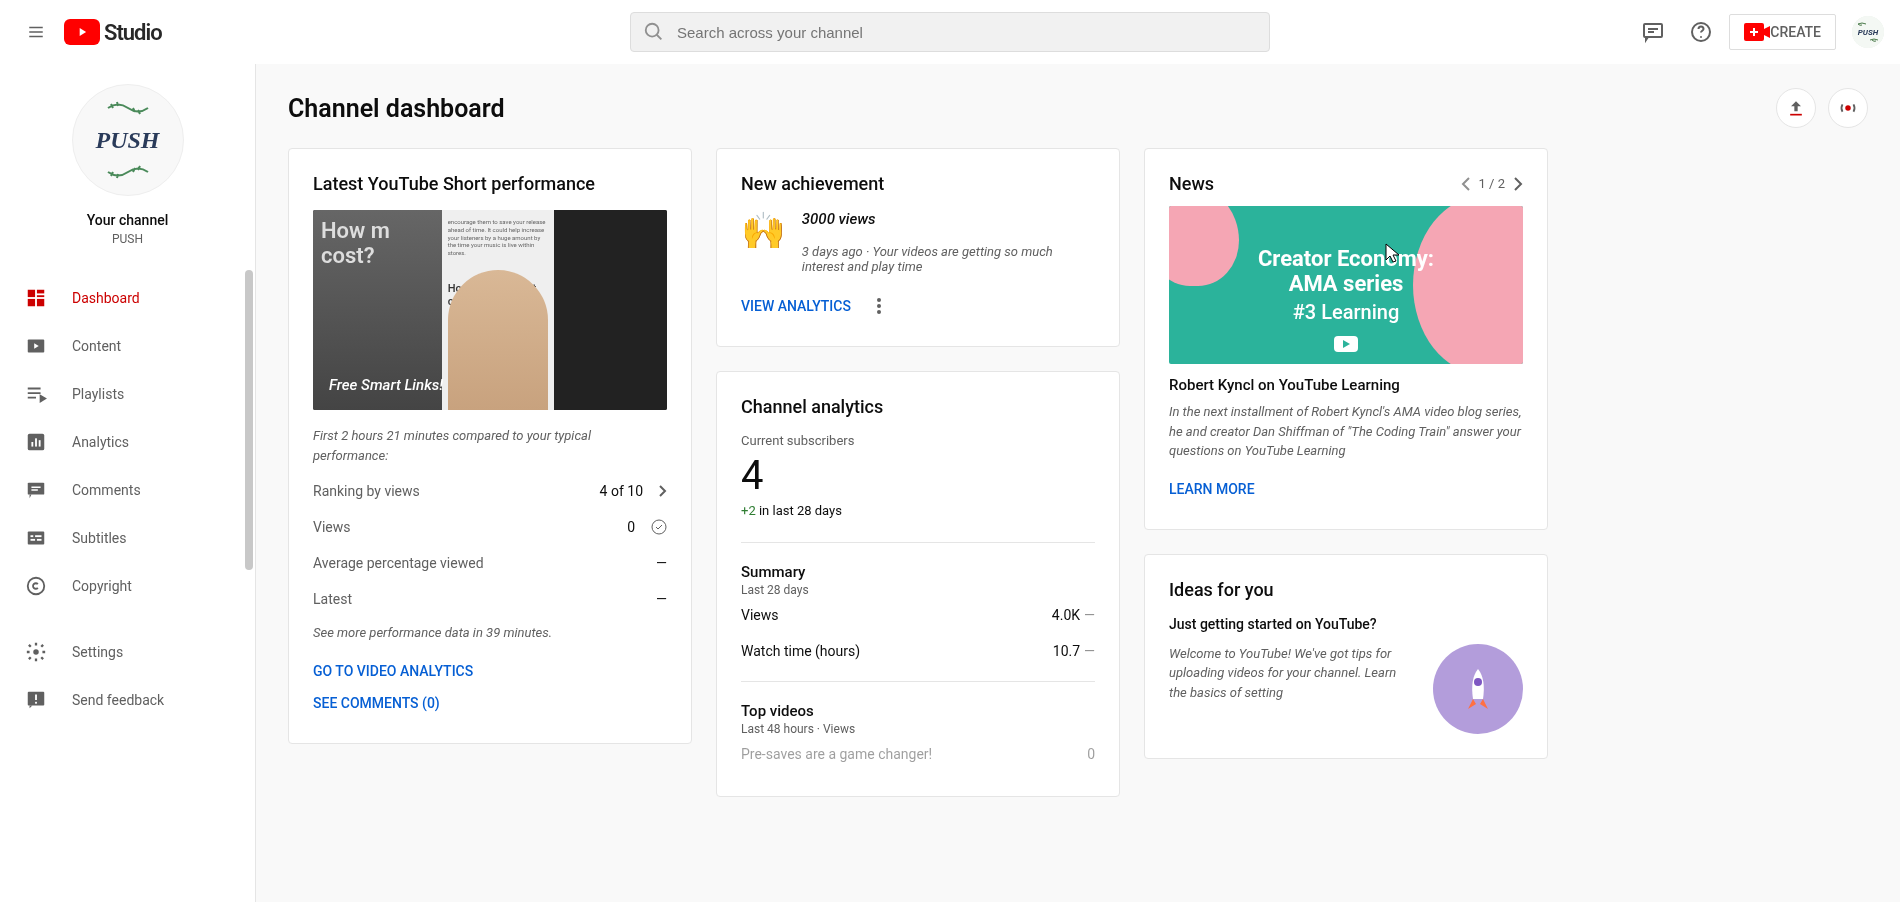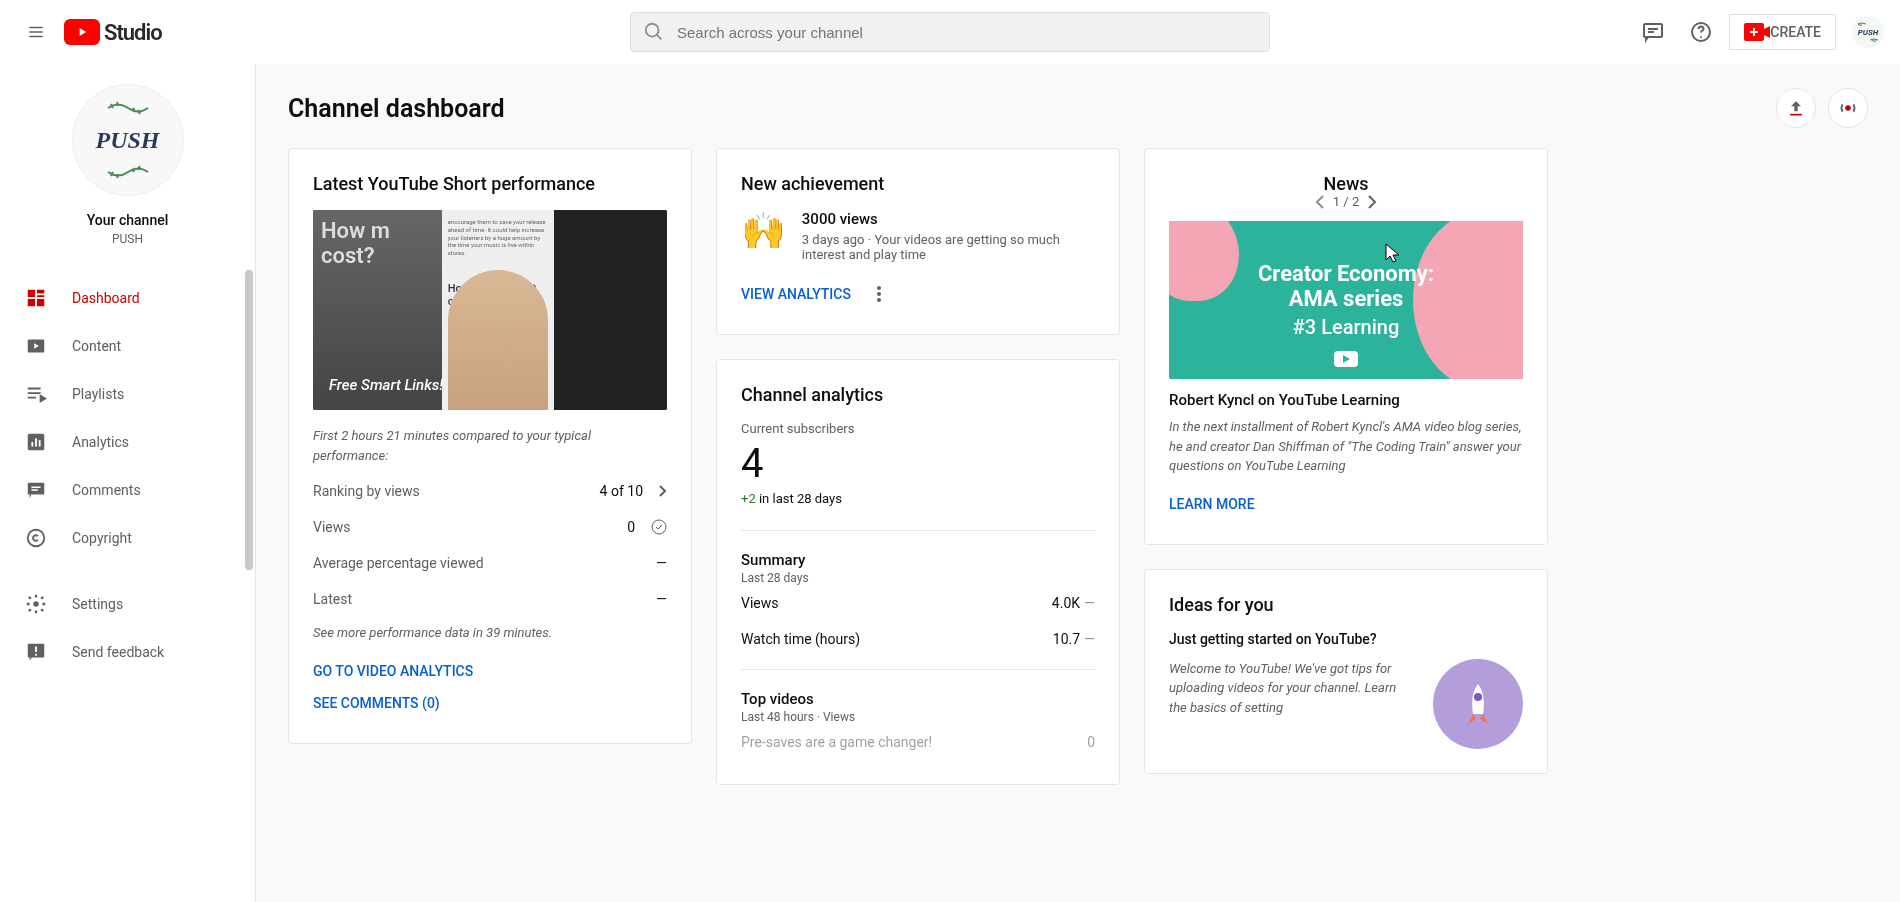--- a/index.html
+++ b/index.html
@@ -47,34 +47,34 @@
 .thumb .seg2 .txt-cost { position:absolute; top:72px; left:6px; font-size:11px; color:#333; font-weight:500;}
 .thumb .seg3 { background:#222;}
 .thumb-title { position:absolute; bottom:16px; left:16px; color:#fff; font-size:15px; font-weight:500;font-style:italic;}
 .small-text { font-size:13px; color:#606060; line-height:1.5;font-style:italic;}
 .stat-row { display:flex; justify-content:space-between; align-items:center; padding:10px 0; font-size:14px;}
 .stat-row .label { color:#606060;}
 .stat-row .value { color:#0d0d0d; display:flex; align-items:center; gap:16px;}
 .link-btn { color:#065fd4; font-size:14px; font-weight:500; cursor:pointer; padding:8px 0; display:inline-block;}
 .achiev { display:flex; gap:16px; align-items:flex-start;}
 .achiev-icon { font-size:36px;}
-.achiev-body { flex:1;}
+.achiev-body { flex:1;font-style:italic;}
 .achiev-title { font-size:15px; font-weight:500;}
-.achiev-sub { font-size:13px; color:#606060; margin-top:4px;}
+.achiev-sub { font-size:13px; color:#606060; margin-top:16px;}
 .achiev-actions { display:flex; align-items:center; gap:16px; margin-top:16px;}
 .sub-label { font-size:13px; color:#606060;}
 .big-num { font-size:40px; font-weight:400; margin:4px 0;}
 .delta { font-size:13px;}
 .delta .pos { color:#2e7d32;}
 .section-title { font-size:15px; font-weight:500; margin-top:20px;}
 .section-sub { font-size:12px; color:#606060; margin-top:2px;}
 .metric-row { display:flex; justify-content:space-between; align-items:center; padding:10px 0; font-size:14px;}
 .metric-row .m-val { display:flex; gap:4px; align-items:center;}
 .dash { color:#909090;}
-.news-head { display:flex; align-items:center; justify-content:space-between;flex-direction:column;}
+.news-head { display:flex; align-items:center; justify-content:space-between;}
 .news-nav { display:flex; align-items:center; gap:8px; color:#606060; font-size:13px;}
 .news-img { height:158px; border-radius:2px; margin:12px 0; position:relative; overflow:hidden; background:#2bb39b;}
 .news-img .pink1 { position:absolute; top:-20px; left:-20px; width:90px; height:100px; background:#f5a6b4; border-radius:40% 60% 50% 50%;}
 .news-img .pink2 { position:absolute; right:-30px; top:-10px; bottom:-10px; width:140px; background:#f5a6b4; border-radius:50% 0 0 50%;}
 .news-img .txt { position:absolute; left:0; right:0; top:40px; text-align:center; color:#fff; font-weight:700;}
 .news-img .t1 { font-size:22px;}
 .news-img .t2 { font-size:22px;}
 .news-img .t3 { font-size:20px; font-weight:500; margin-top:4px;}
 .news-img .yt-logo { position:absolute; bottom:12px; left:50%; transform:translateX(-50%); width:24px; height:16px; background:#fff; border-radius:4px;}
 .news-title { font-size:15px; font-weight:500; margin-bottom:8px;}
@@ -205,20 +205,32 @@
               <rect x="3" y="4" width="18" height="13" rx="1" fill="#606060"></rect>
               <path d="M7 17l-2 4v-4" fill="#606060"></path>
               <path d="M7 9h10M7 12h7" stroke="#fff" stroke-width="1.5"></path>
             </svg>
           </span>
           <span>Comments</span>
         </div>
       <div class="nav-item">
           <span class="ni-icon">
             <svg width="22" height="22" viewBox="0 0 24 24">
+              <rect x="3" y="5" width="18" height="14" rx="1" fill="#606060"></rect>
+              <rect x="6" y="13" width="5" height="2" fill="#fff"></rect>
+              <rect x="13" y="13" width="5" height="2" fill="#fff"></rect>
+              <rect x="6" y="9" width="3" height="2" fill="#fff"></rect>
+              <rect x="11" y="9" width="7" height="2" fill="#fff"></rect>
+            </svg>
+          </span>
+          <span>Subtitles</span>
+        </div>
+      <div class="nav-item">
+          <span class="ni-icon">
+            <svg width="22" height="22" viewBox="0 0 24 24">
               <circle cx="12" cy="12" r="9" stroke="#606060" stroke-width="2" fill="none"></circle>
               <path d="M14 10a3 3 0 100 4" stroke="#606060" stroke-width="2" fill="none"></path>
             </svg>
           </span>
           <span>Copyright</span>
         </div>
       <div style="height:18px;"></div>
       <div class="nav-item">
           <span class="ni-icon">
             <svg width="22" height="22" viewBox="0 0 24 24">

